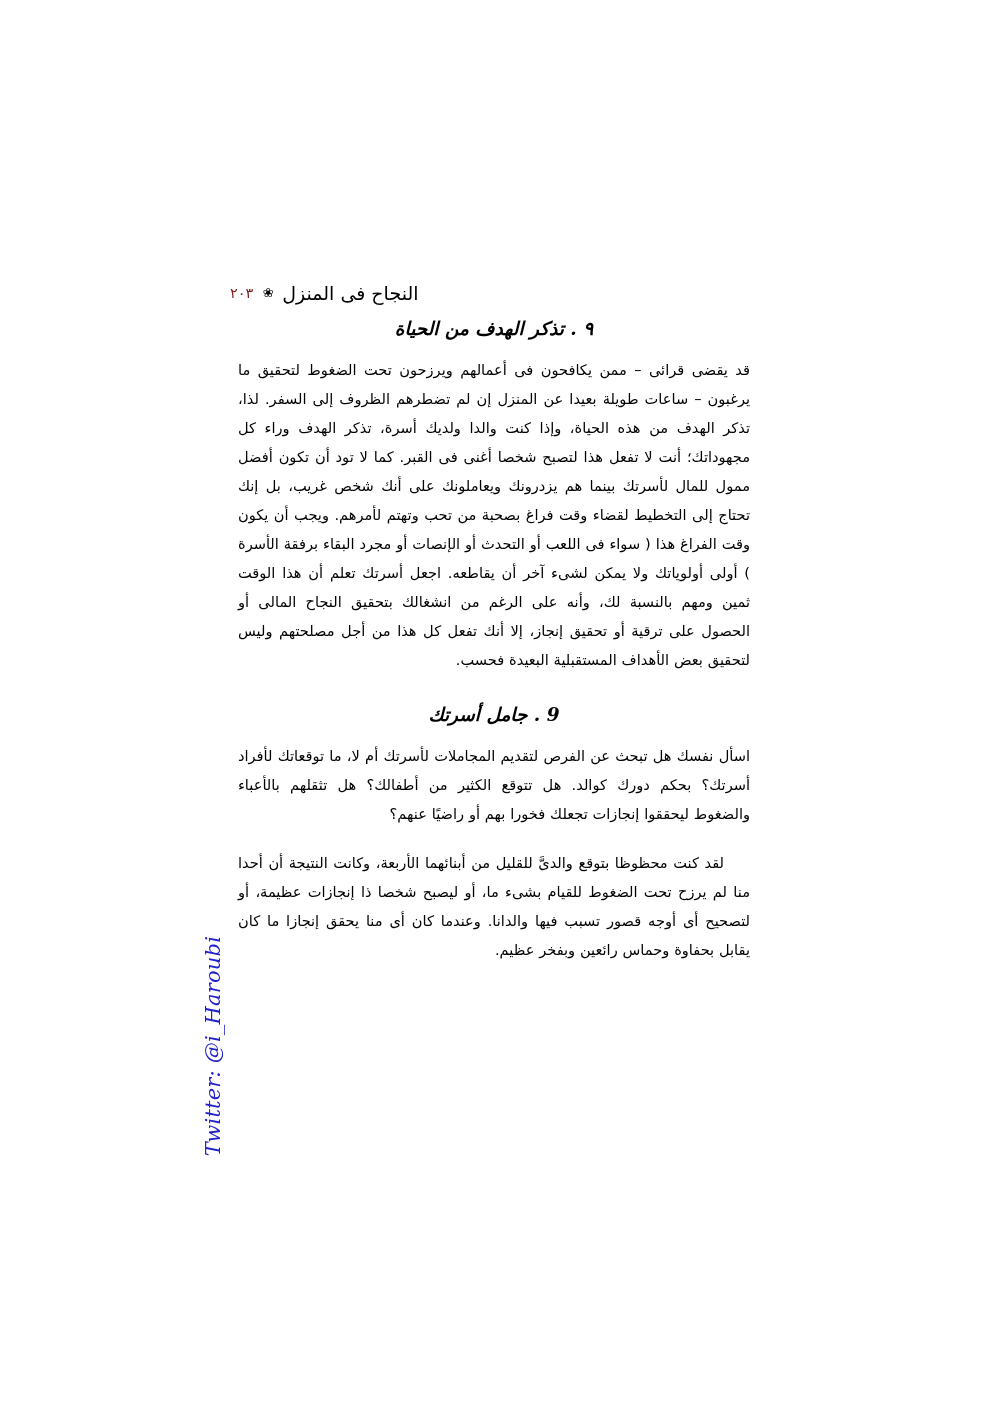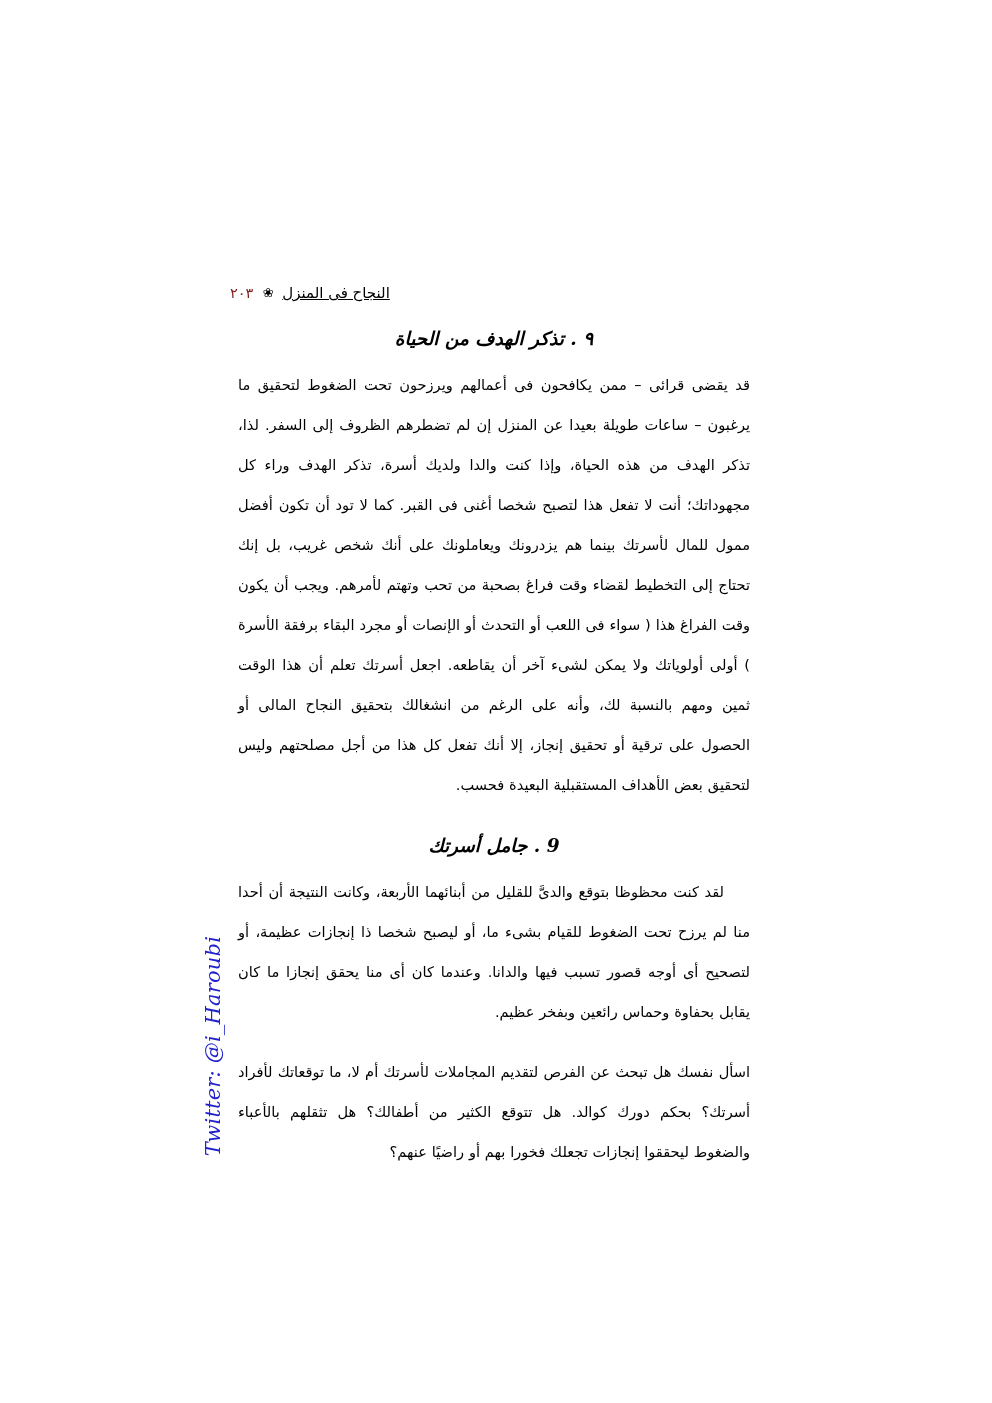--- a/index.html
+++ b/index.html
@@ -32,25 +32,24 @@
     display: flex;
     flex-direction: row;
     align-items: center;
     justify-content: flex-end;
     gap: 9px;
     direction: rtl;
   }
 
   .header-title {
     font-family: "DejaVu Sans", sans-serif;
-    font-size: 15px;
+    font-size: 19px;
     color: #000000;
     white-space: nowrap;
     letter-spacing: -0.3px;
-    text-decoration: underline;
   }
 
   .header-ornament {
     font-family: "DejaVu Sans", sans-serif;
     font-size: 13px;
     line-height: 1;
     color: #000000;
     font-weight: bold;
     transform: translateY(-1px);
   }
@@ -79,27 +78,27 @@
     font-weight: bold;
     font-style: italic;
     color: #000000;
     text-align: center;
     margin: 0;
     padding: 0;
     white-space: nowrap;
     letter-spacing: 0.4px;
   }
 
-  .heading-1 { margin-top: 10px; margin-bottom: 16px; }
+  .heading-1 { margin-bottom: 16px; }
   .heading-2 { margin-top: 30px; margin-bottom: 16px; }
 
   .para {
     font-family: "DejaVu Sans", sans-serif;
     font-size: 14.6px;
-    line-height: 40px;
+    line-height: 29px;
     color: #000000;
     margin: 0 0 0 0;
     text-align: justify;
     word-spacing: 0.2px;
     letter-spacing: -0.15px;
   }
 
   .para + .para {
     margin-top: 20px;
   }
@@ -146,23 +145,23 @@
 
   <div class="content">
 
     <h2 class="section-heading heading-1">٩ . تذكر الهدف من الحياة</h2>
 
     <p class="para">قد يقضى قرائى – ممن يكافحون فى أعمالهم ويرزحون تحت الضغوط لتحقيق ما يرغبون – ساعات طويلة بعيدا عن المنزل إن لم تضطرهم الظروف إلى السفر. لذا، تذكر الهدف من هذه الحياة، وإذا كنت والدا ولديك أسرة، تذكر الهدف وراء كل مجهوداتك؛ أنت لا تفعل هذا لتصبح شخصا أغنى فى القبر. كما لا تود أن تكون أفضل ممول للمال لأسرتك بينما هم يزدرونك ويعاملونك على أنك شخص غريب، بل إنك تحتاج إلى التخطيط لقضاء وقت فراغ بصحبة من تحب وتهتم لأمرهم. ويجب أن يكون وقت الفراغ هذا ( سواء فى اللعب أو التحدث أو الإنصات أو مجرد البقاء برفقة الأسرة ) أولى أولوياتك ولا يمكن لشىء آخر أن يقاطعه. اجعل أسرتك تعلم أن هذا الوقت ثمين ومهم بالنسبة لك، وأنه على الرغم من انشغالك بتحقيق النجاح المالى أو الحصول على ترقية أو تحقيق إنجاز، إلا أنك تفعل كل هذا من أجل مصلحتهم وليس لتحقيق بعض الأهداف المستقبلية البعيدة فحسب.</p>
 
 
     <h2 class="section-heading heading-2">9 . جامل أسرتك</h2>
 
+    <p class="para">اسأل نفسك هل تبحث عن الفرص لتقديم المجاملات لأسرتك أم لا، ما توقعاتك لأفراد أسرتك؟ بحكم دورك كوالد. هل تتوقع الكثير من أطفالك؟ هل تثقلهم بالأعباء والضغوط ليحققوا إنجازات تجعلك فخورا بهم أو راضيًا عنهم؟</p>
+
     <p class="para indent">لقد كنت محظوظا بتوقع والدىَّ للقليل من أبنائهما الأربعة، وكانت النتيجة أن أحدا منا لم يرزح تحت الضغوط للقيام بشىء ما، أو ليصبح شخصا ذا إنجازات عظيمة، أو لتصحيح أى أوجه قصور تسبب فيها والدانا. وعندما كان أى منا يحقق إنجازا ما كان يقابل بحفاوة وحماس رائعين وبفخر عظيم.</p>
-
-    <p class="para">اسأل نفسك هل تبحث عن الفرص لتقديم المجاملات لأسرتك أم لا، ما توقعاتك لأفراد أسرتك؟ بحكم دورك كوالد. هل تتوقع الكثير من أطفالك؟ هل تثقلهم بالأعباء والضغوط ليحققوا إنجازات تجعلك فخورا بهم أو راضيًا عنهم؟</p>
 
   </div>
 
   <div class="watermark">
     <span class="watermark-text">Twitter: @i_Haroubi</span>
   </div>
 
 </div>
 
 </body></html>

